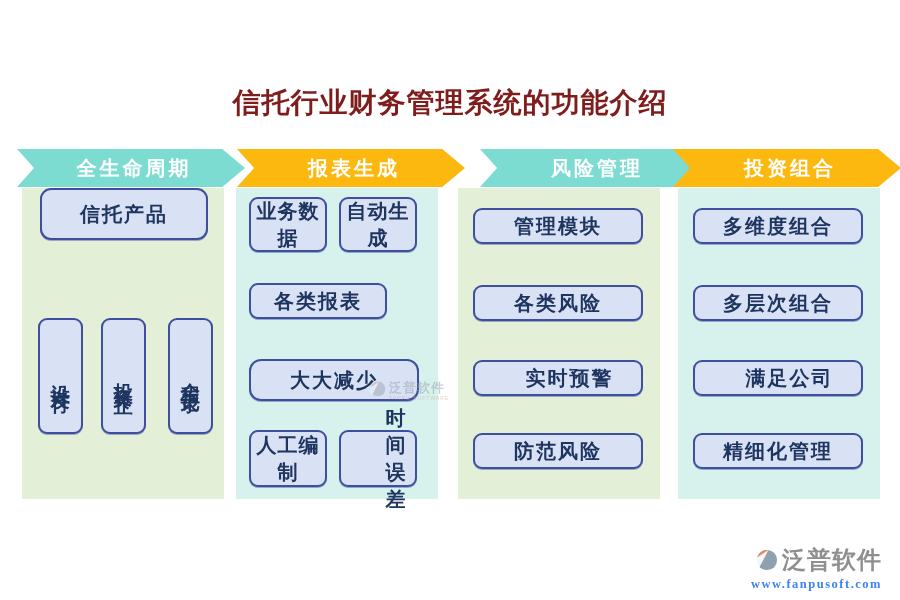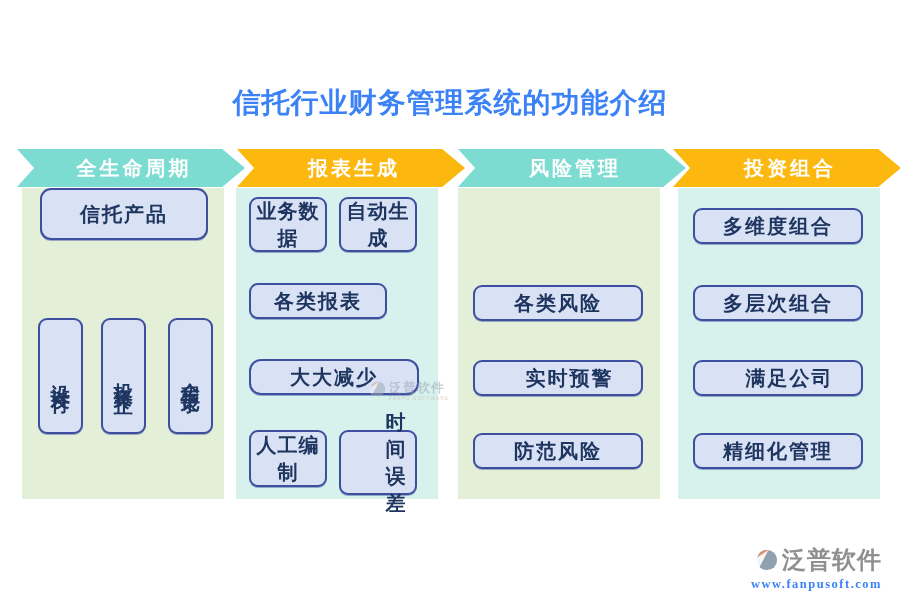--- a/index.html
+++ b/index.html
@@ -7,38 +7,38 @@
     width:900px;height:600px;position:relative;overflow:hidden;
     background:#ffffff;
     font-family:"Liberation Serif","DejaVu Serif",serif;
   }
   .stage{position:absolute;inset:0;}
 
   
   .title{
     position:absolute;left:0;top:84px;width:900px;
     text-align:center;font-size:28px;font-weight:bold;
-    color:#3b82f6;letter-spacing:1px;
+    color:#7f1d1d;letter-spacing:1px;
   }
 
   
   .band{
     position:absolute;top:149px;width:228px;height:38px;
     display:flex;align-items:center;justify-content:center;
     clip-path:polygon(0 0, 90% 0, 100% 50%, 90% 100%, 0 100%, 7.5% 50%);
   }
   .band span{
     color:#ffffff;font-size:20px;font-weight:bold;letter-spacing:3px;
     padding-left:6px;
   }
   .band.teal{background:#7cdcd1;}
   .band.orange{background:#fcb80e;}
   .band.b1{left:17px;}
   .band.b2{left:237px;}
-  .band.b3{left:458px;}
+  .band.b3{left:480px;}
   .band.b4{left:673px;}
 
   
   .col{position:absolute;top:188px;height:311px;width:202px;}
   .col.green{background:#e3f0d7;}
   .col.cyan{background:#d7f2ed;}
   .col.c1{left:22px;}
   .col.c2{left:236px;}
   .col.c3{left:458px;}
   .col.c4{left:678px;}
@@ -65,23 +65,23 @@
   
   .c1-b1{left:18px;top:0;width:168px;height:52px;border-radius:11px;}
   .c1-v1{left:16px;top:130px;width:45px;height:116px;}
   .c1-v2{left:79px;top:130px;width:45px;height:116px;}
   .c1-v3{left:146px;top:130px;width:45px;height:116px;}
 
   
   .c2-b1{left:13px;top:9px;width:78px;height:55px;}
   .c2-b2{left:103px;top:9px;width:78px;height:55px;}
   .c2-b3{left:13px;top:95px;width:138px;height:36px;}
-  .c2-b4{left:13px;top:171px;width:170px;height:36px;}
+  .c2-b4{left:13px;top:171px;width:170px;height:42px;}
   .c2-b5{left:13px;top:242px;width:78px;height:57px;}
-  .c2-b6{left:103px;top:242px;width:78px;height:65px;padding-left:36px;}
+  .c2-b6{left:103px;top:242px;width:78px;height:57px;padding-left:36px;}
 
   
   .r1{top:20px;}  .r2{top:97px;}  .r3{top:172px;padding-left:23px;}  .r4{top:245px;}
   .wbox{left:15px;width:170px;height:36px;}
 
   
   .watermark{
     position:absolute;left:370px;top:381px;width:110px;height:26px;
     opacity:.5;display:flex;align-items:flex-start;gap:3px;
     pointer-events:none;
@@ -131,20 +131,21 @@
   <div class="col cyan c2">
     <div class="box two c2-b1">业务数据</div>
     <div class="box two c2-b2">自动生成</div>
     <div class="box c2-b3">各类报表</div>
     <div class="box big c2-b4">大大减少</div>
     <div class="box two c2-b5">人工编制</div>
     <div class="box two c2-b6">时间误差</div>
   </div>
 
   <div class="col green c3">
+    <div class="box wbox r1">管理模块</div>
     <div class="box wbox r2">各类风险</div>
     <div class="box wbox r3">实时预警</div>
     <div class="box wbox r4">防范风险</div>
   </div>
 
   <div class="col cyan c4">
     <div class="box wbox r1">多维度组合</div>
     <div class="box wbox r2">多层次组合</div>
     <div class="box wbox r3">满足公司</div>
     <div class="box wbox r4">精细化管理</div>

